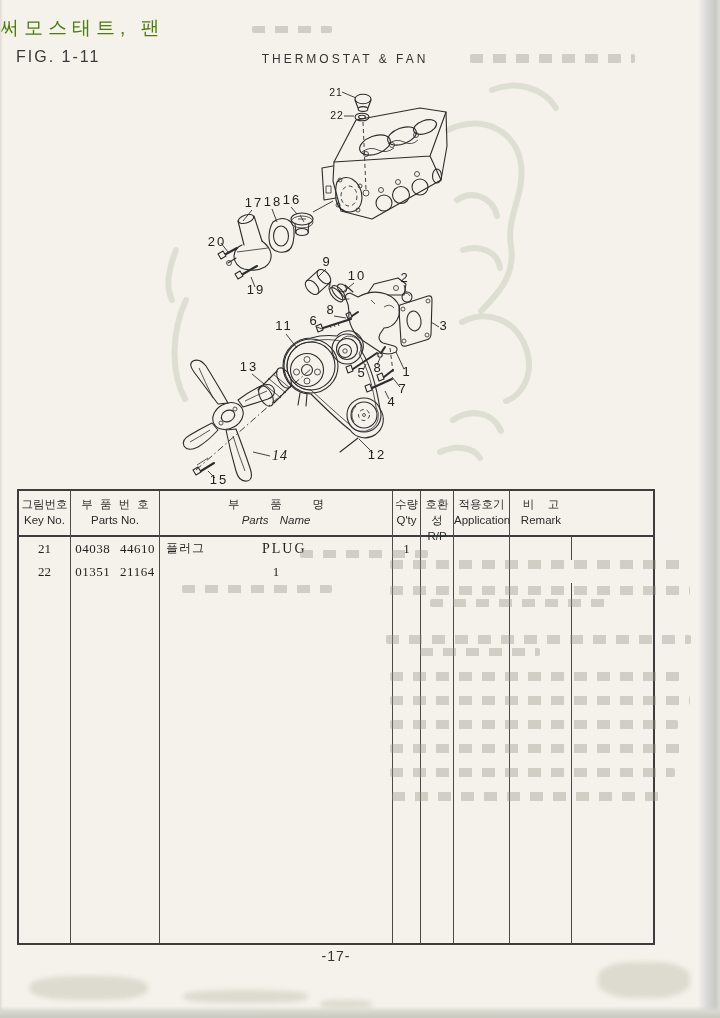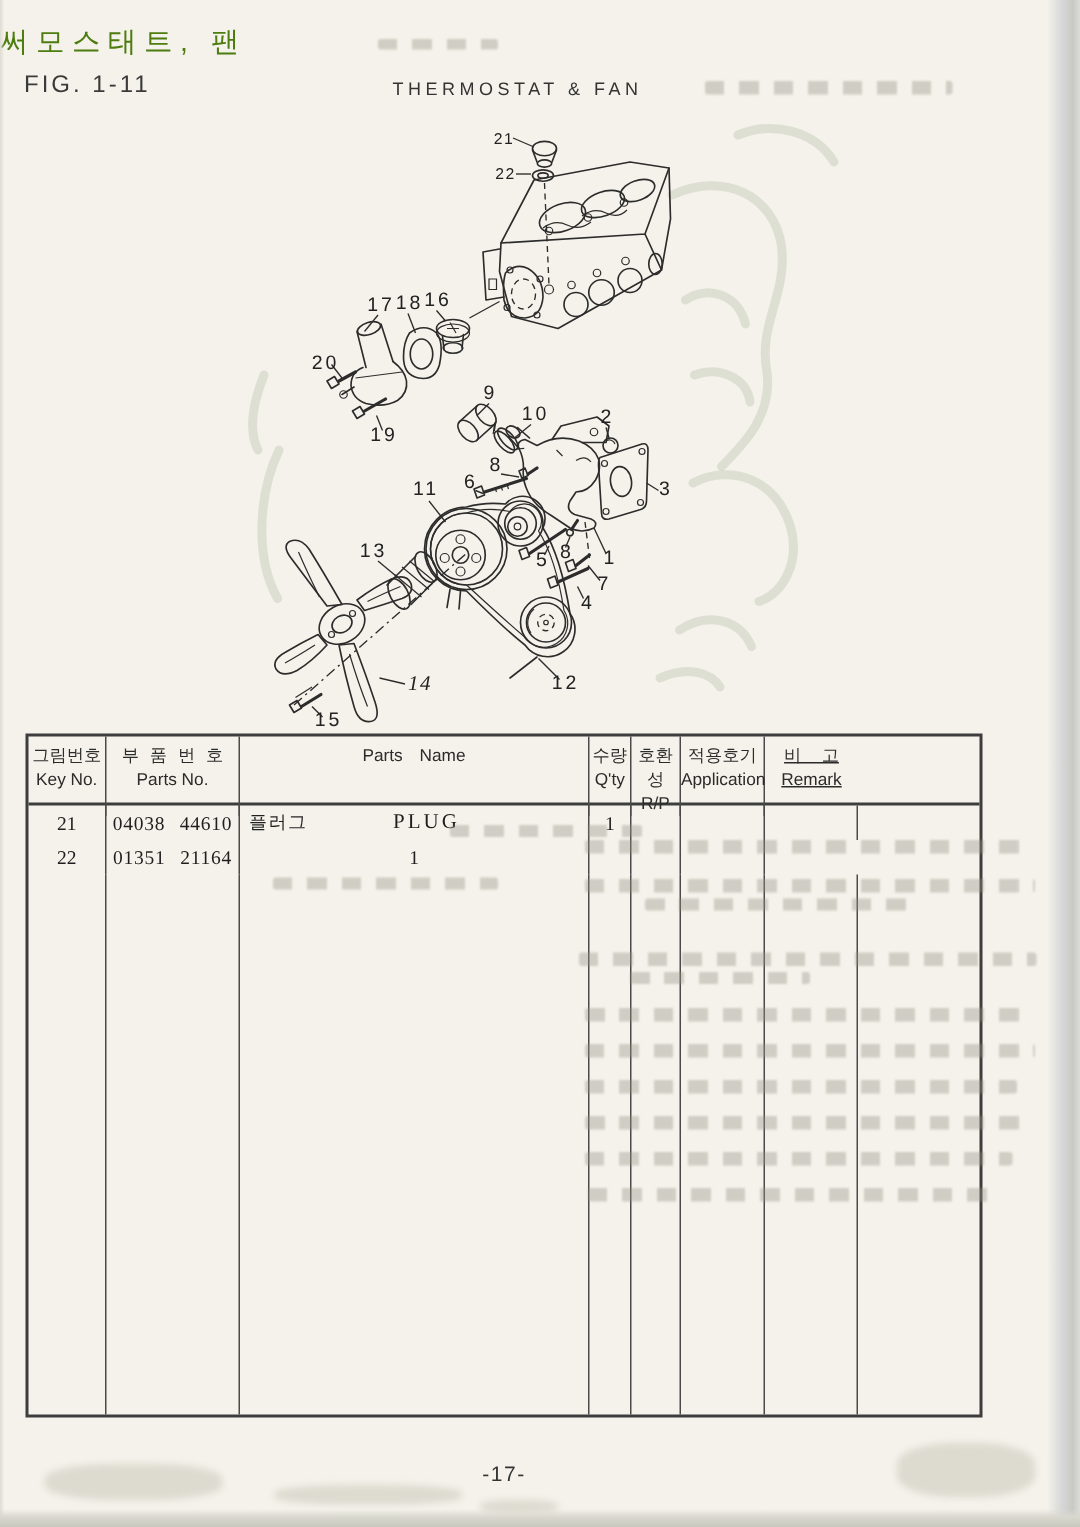--- a/index.html
+++ b/index.html
@@ -32,38 +32,38 @@
   .co.sm{font-size:10.5px;letter-spacing:1px;}
   .co.it{font-family:"Liberation Serif",serif;font-style:italic;font-size:14px;letter-spacing:1px;}
   .gh{stroke:#cdd0c2;stroke-width:6;fill:none;opacity:.55;stroke-linecap:round;}
 
   
   .parts-table{position:absolute;left:17px;top:489px;width:638px;height:456px;
     border:2px solid #3d3d3d;display:flex;flex-direction:column;background:transparent;}
   .tgrid{display:grid;grid-template-columns:52px 89px 233px 28px 33px 56px 62px 84px;}
   .thead{height:46px;border-bottom:2px solid #3d3d3d;}
   .hcell{border-right:1px solid #4a4a4a;text-align:center;padding-top:5px;line-height:16px;font-size:11.5px;color:#2b2b2b;}
-  .hcell:last-child{border-right:none;text-decoration:underline;}
+  .hcell:last-child{border-right:none;}
   .hcell:nth-child(2) .hk{word-spacing:4px;}
   .hcell:nth-child(3) .hk{word-spacing:2.4em;}
-  .hcell:nth-child(3) .he{word-spacing:8px;}
+  .hcell:nth-child(3) .he{word-spacing:8px;font-style:italic;}
   .hcell:nth-child(7) .hk{word-spacing:.9em;}
   .hcell:nth-child(8) .hk{word-spacing:2.6em;}
   .trow{height:23px;align-items:center;}
   .tcell{border-right:1px solid #4a4a4a;height:100%;display:flex;align-items:center;justify-content:center;
     font-family:"Liberation Serif",serif;font-size:13px;color:#1f1f1f;}
   .tcell:last-child{border-right:none;}
   .tcell.c-pn{word-spacing:6px;letter-spacing:.5px;}
   .tcell.c-name{justify-content:flex-start;padding-left:6px;}
   .c-name .kr{font-family:"Liberation Sans",sans-serif;font-size:12px;width:84px;letter-spacing:1px;}
   .c-name .en{letter-spacing:2px;font-size:14px;margin-left:12px;}
   .tfill{flex:1;}
   .fcell{border-right:1px solid #4a4a4a;}
   .fcell:last-child{border-right:none;}
-  .page-num{position:absolute;left:17px;top:948px;width:638px;text-align:center;font-size:14px;letter-spacing:1px;color:#333;margin-top:26px;}
+  .page-num{position:absolute;left:17px;top:948px;width:638px;text-align:center;font-size:14px;letter-spacing:1px;color:#333;}
 
   
   .gr{position:absolute;height:9px;border-radius:2px;filter:blur(.7px);
     background:repeating-linear-gradient(90deg,rgba(150,148,136,.38) 0 13px,rgba(150,148,136,0) 13px 23px);}
   .gb{position:absolute;filter:blur(2.5px);background:rgba(168,166,150,.30);border-radius:40%;}
 </style>
 </head>
 <body>
 
 <div class="fig-label">FIG. 1-11</div>
@@ -309,20 +309,21 @@
   <div class="tgrid thead">
     <div class="hcell">
         <div class="hk">그림번호</div>
         <div class="he">Key No.</div>
       </div>
     <div class="hcell">
         <div class="hk">부 품 번 호</div>
         <div class="he">Parts No.</div>
       </div>
     <div class="hcell">
+        <div class="hk">부 품 명</div>
         <div class="he">Parts Name</div>
       </div>
     <div class="hcell">
         <div class="hk">수량</div>
         <div class="he">Q'ty</div>
       </div>
     <div class="hcell">
         <div class="hk">호환성</div>
         <div class="he">R/P</div>
       </div>

